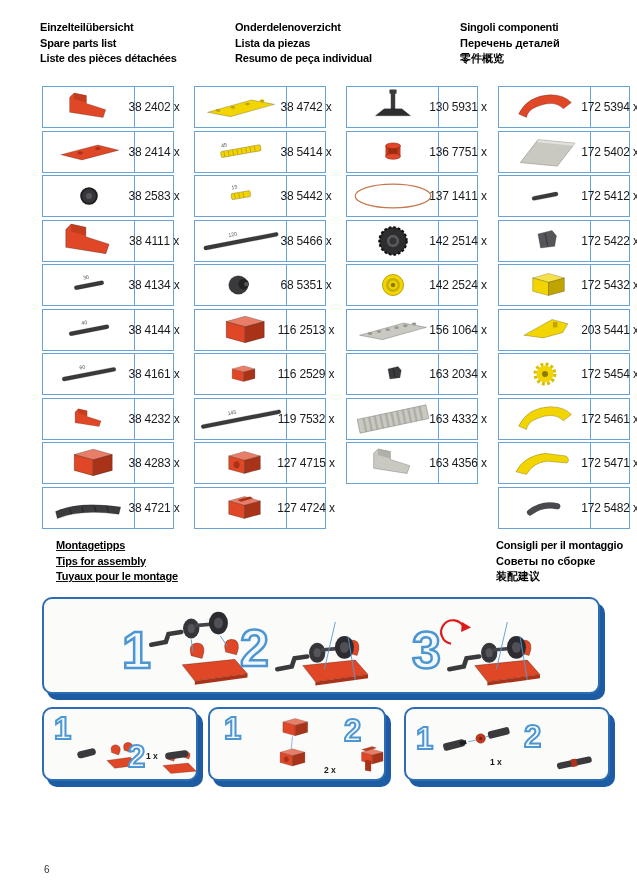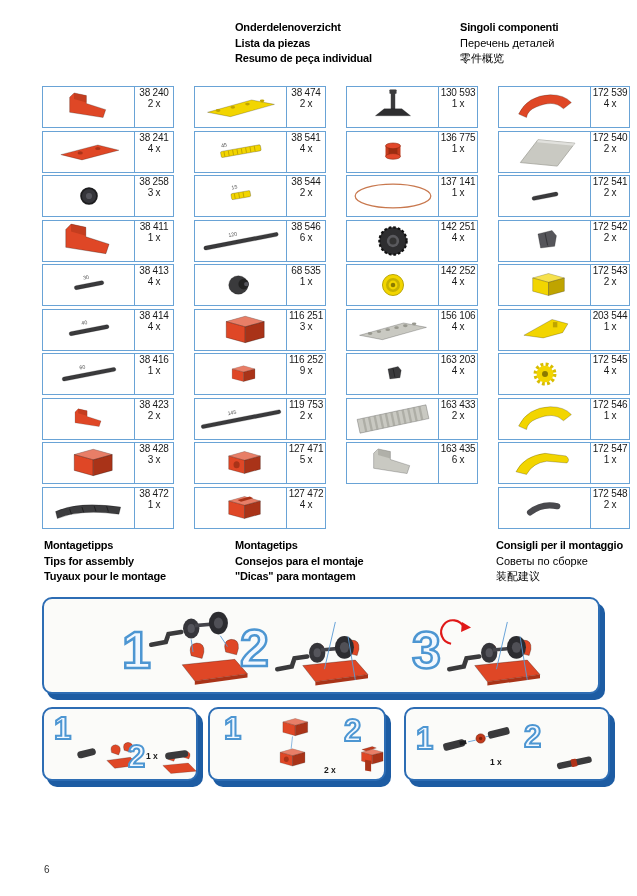--- a/index.html
+++ b/index.html
@@ -1,43 +1,48 @@
 <!DOCTYPE html>
 <html><head>
 <meta charset="utf-8">
 <style>
   html,body{margin:0;padding:0;background:#fff;}
   .page{position:relative;width:637px;height:896px;background:#ffffff;overflow:hidden;
         font-family:"Liberation Sans",sans-serif;color:#101010;}
   .hdr-row{position:absolute;left:40px;width:592px;height:52px;}
   .hdr-group{position:absolute;top:0;}
   .hdr-line{font-weight:bold;font-size:11px;line-height:15.5px;letter-spacing:-0.2px;color:#000;white-space:nowrap;}
-  .hdr-line.alt{font-weight:normal;letter-spacing:0;}
+  .hdr-line.alt{font-weight:bold;letter-spacing:0;}
   .parts-grid{position:absolute;left:42px;top:86px;width:588px;display:flex;gap:20px;}
   .parts-table{flex:1;display:flex;flex-direction:column;gap:2.5px;}
   .part-row{display:flex;height:42px;border:1px solid #69a3d6;background:#fff;box-sizing:border-box;}
   .part-img{flex:1;display:flex;align-items:center;justify-content:center;overflow:hidden;}
-  .part-num{width:38px;border-left:1px solid #69a3d6;display:flex;flex-direction:column;
-            align-items:center;justify-content:flex-start;font-size:10px;letter-spacing:-0.2px;
+  .part-num{width:38px;border-left:1px solid #69a3d6;display:flex;flex-direction:row;
+            align-items:center;justify-content:center;font-size:12px;letter-spacing:-0.2px;
             color:#1a1a1a;white-space:nowrap;}
   .tipbox{position:absolute;border:2px solid #2d6db4;border-radius:10px;background:#fbfbf9;
           box-shadow:5px 6px 0 #1d5ca3;box-sizing:border-box;}
   .step-num{position:absolute;font-weight:bold;line-height:0.9;color:#f2f8ff;
             -webkit-text-stroke:2.5px #4d96d2;}
   .step-num.big{font-size:52px;}
   .step-num.small{font-size:31px;-webkit-text-stroke:2px #4d96d2;}
   .asm-art{position:absolute;}
   .qty-note{position:absolute;font-size:8.5px;font-weight:bold;color:#1a1a1a;}
   .page-num{position:absolute;left:44px;top:864px;font-size:10px;color:#333;}
 </style>
 </head>
 <body>
 
 <div class="page">
   <div class="hdr-row" id="parts-headers" style="top:20px">
+      <div class="hdr-group" style="left: 0px;">
+        <div class="hdr-line">Einzelteilübersicht</div>
+        <div class="hdr-line">Spare parts list</div>
+        <div class="hdr-line">Liste des pièces détachées</div>
+      </div>
       <div class="hdr-group" style="left: 195px;">
         <div class="hdr-line">Onderdelenoverzicht</div>
         <div class="hdr-line">Lista da piezas</div>
         <div class="hdr-line">Resumo de peça individual</div>
       </div>
       <div class="hdr-group" style="left: 420px;">
         <div class="hdr-line">Singoli componenti</div>
         <div class="hdr-line alt">Перечень деталей</div>
         <div class="hdr-line alt">零件概览</div>
       </div>
@@ -594,29 +599,24 @@
             </svg>
           </div>
           <div class="part-num">
             <div>172 548</div>
             <div>2 x</div>
           </div>
         </div>
       </div>
     </div>
   <div class="hdr-row" id="tips-headers" style="top:538px">
-      <div class="hdr-group" style="left: 4px;">
+      <div class="hdr-group" style="left: 16px; text-decoration: underline;">
         <div class="hdr-line">Montagetipps</div>
         <div class="hdr-line">Tips for assembly</div>
         <div class="hdr-line">Tuyaux pour le montage</div>
-      </div>
-      <div class="hdr-group" style="left: 195px;">
-        <div class="hdr-line">Montagetips</div>
-        <div class="hdr-line">Consejos para el montaje</div>
-        <div class="hdr-line">"Dicas" para montagem</div>
       </div>
       <div class="hdr-group" style="left: 420px; margin-left: 36px;">
         <div class="hdr-line">Consigli per il montaggio</div>
         <div class="hdr-line alt">Советы по сборке</div>
         <div class="hdr-line alt">装配建议</div>
       </div>
     </div>
   <div class="tipbox" id="main-box" style="left:42px;top:597px;width:558px;height:97px;">
       <div class="step-num big" style="left: 78px; top: 28px;">1</div>
       <div class="asm-art" style="left: 100px; top: 2px;"><svg width="118" height="84" viewBox="0 0 130 92" style="overflow:visible">

